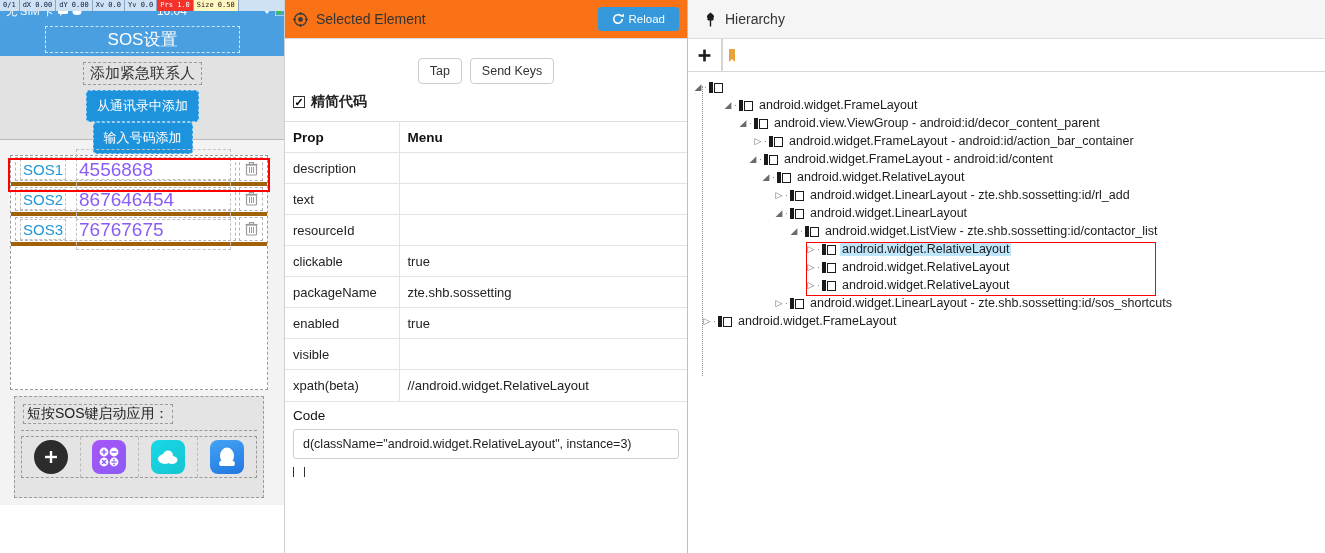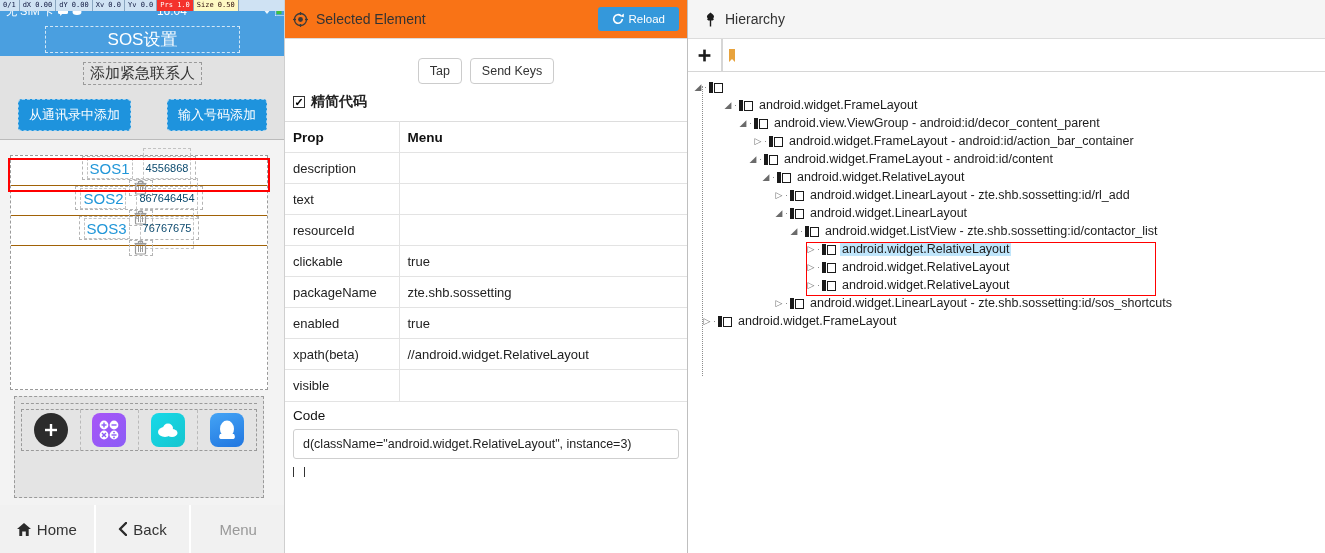--- a/index.html
+++ b/index.html
@@ -77,53 +77,53 @@
     display:flex; align-items:center; justify-content:center;
     font-size: 15px; color: #333;
   }
   .sect-heading .boxed { border:1px dashed #9a9a9a; padding: 1px 6px; }
 
   #add-btn-row {
     position: absolute; left: 0; top: 90px; width: 285px; height: 50px;
     background: #e2e2e2;
     display:flex; align-items:center; justify-content: space-around;
     border-bottom: 1px solid #bbb;
+    flex-direction: column;
   }
   .blue-btn {
     background: #1e93dd; color: #fff;
     font-size: 13px; padding: 6px 10px;
     border: 1px dashed rgba(255,255,255,.55);
     border-radius: 4px;
     white-space: nowrap;
   }
 
   #contact-list {
     position: absolute; left: 10px; top: 155px; width: 258px;
     border: 1px dashed #9a9a9a;
     background: #fff;
     height: 235px;
   }
   .contact-row {
     position: relative;
     height: 30px;
     display: flex; align-items: center;
-    border-bottom: 1px solid #a16207;
+    border-bottom: 4px solid #a16207;
     padding: 0 4px;
-    flex-direction: column;
   }
   .contact-row .dashwrap {
     flex: 1; display:flex; align-items:center; gap:10px;
     border: 1px dashed #b4b4b4; height: 24px; padding: 0 4px;
   }
   .contact-row .c-label {
     color: #2196d8; font-size: 15px;
     border: 1px dashed #c3c3c3; padding: 0 2px; line-height: 19px;
   }
   .contact-row .c-num {
-    color: #0c4a6e; font-size: 11px; flex: 1;
+    color: #8b5cf6; font-size: 19px; flex: 1;
     border: 1px dashed #c3c3c3; padding: 10px 2px; line-height: 19px;
   }
   .contact-row .c-del {
     width: 24px; height: 24px;
     border: 1px dashed #b4b4b4;
     display:flex; align-items:center; justify-content:center;
     margin-left: 3px;
   }
   #sel-highlight {
     position: absolute;
@@ -392,20 +392,21 @@
                 <line x1="4.5" y1="5" x2="4.5" y2="11" stroke="#9a9a9a"></line>
                 <line x1="6.5" y1="5" x2="6.5" y2="11" stroke="#9a9a9a"></line>
                 <line x1="8.5" y1="5" x2="8.5" y2="11" stroke="#9a9a9a"></line>
               </svg>
           </div>
         </div>
       </div>
       <div id="sel-highlight"></div>
 
       <div id="shortcuts-panel">
+        <div class="sp-title">短按SOS键启动应用：</div>
         <div class="sp-divider"></div>
         <div id="shortcuts-row">
           <div class="sc-cell">
             <div class="sc-ico sc-plus">
               <svg width="18" height="18" viewBox="0 0 18 18">
                   <line x1="9" y1="3" x2="9" y2="15" stroke="#fff" stroke-width="2.4"></line>
                   <line x1="3" y1="9" x2="15" y2="9" stroke="#fff" stroke-width="2.4"></line>
                 </svg>
             </div>
           </div>
@@ -451,37 +452,20 @@
         <span class="seg">0/1</span>
         <span class="seg">dX 0.00</span>
         <span class="seg">dY 0.00</span>
         <span class="seg">Xv 0.0</span>
         <span class="seg">Yv 0.0</span>
         <span class="seg hl-red">Prs 1.0</span>
         <span class="seg hl-red2">Size 0.50</span>
       </div>
     </div>
 
-    <div id="device-navbar">
-      <div class="nav-btn">
-        <svg width="14" height="13" viewBox="0 0 14 13">
-            <path d="M7 0 L14 6 L11.7 6 L11.7 13 L8.8 13 L8.8 8.6 L5.2 8.6 L5.2 13 L2.3 13 L2.3 6 L0 6 Z" fill="#2b2b2b"></path>
-          </svg>
-        <span>Home</span>
-      </div>
-      <div class="nav-btn">
-        <svg width="9" height="14" viewBox="0 0 9 14">
-            <polyline points="8,1 2,7 8,13" fill="none" stroke="#2b2b2b" stroke-width="2.4" stroke-linecap="round" stroke-linejoin="round"></polyline>
-          </svg>
-        <span>Back</span>
-      </div>
-      <div class="nav-btn nav-menu">
-        <span>Menu</span>
-      </div>
-    </div>
   </div>
 
   <div id="inspector-pane">
     <div id="insp-header">
       <svg width="15" height="15" viewBox="0 0 15 15">
         <circle cx="7.5" cy="7.5" r="6" fill="none" stroke="#3a3a3a" stroke-width="1.3"></circle>
         <circle cx="7.5" cy="7.5" r="2.4" fill="#3a3a3a"></circle>
         <line x1="7.5" y1="0" x2="7.5" y2="3" stroke="#3a3a3a" stroke-width="1.3"></line>
         <line x1="7.5" y1="12" x2="7.5" y2="15" stroke="#3a3a3a" stroke-width="1.3"></line>
         <line x1="0" y1="7.5" x2="3" y2="7.5" stroke="#3a3a3a" stroke-width="1.3"></line>
@@ -533,26 +517,26 @@
           </tr>
         <tr>
             <td>packageName</td>
             <td>zte.shb.sossetting</td>
           </tr>
         <tr>
             <td>enabled</td>
             <td>true</td>
           </tr>
         <tr>
+            <td>visible</td>
+            <td></td>
+          </tr>
+        <tr>
             <td>xpath(beta)</td>
             <td>//android.widget.RelativeLayout</td>
-          </tr>
-        <tr>
-            <td>visible</td>
-            <td></td>
           </tr>
       </tbody>
     </table>
 
     <div id="code-label">Code</div>
     <div id="code-box">d(className="android.widget.RelativeLayout", instance=3)</div>
     <div id="bottom-cut">
       <span class="cbox"></span>
     </div>
   </div>

